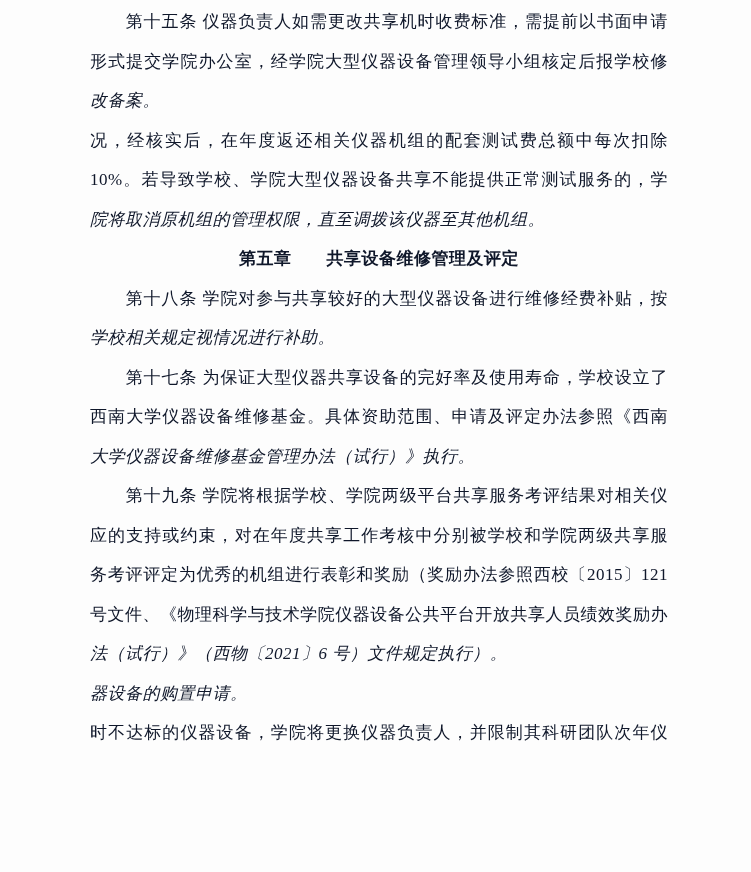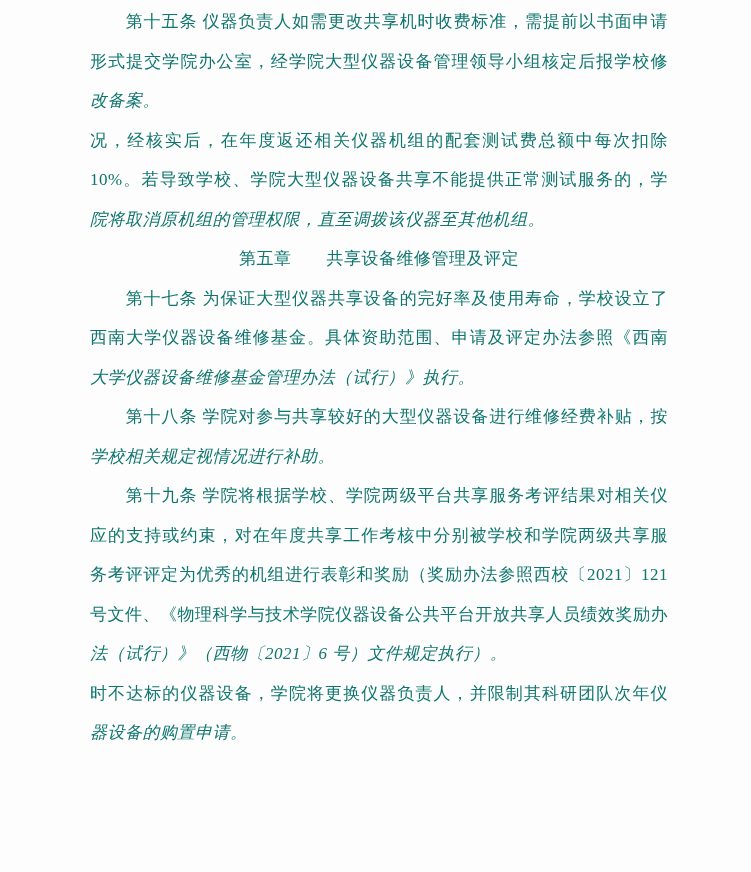--- a/index.html
+++ b/index.html
@@ -6,21 +6,21 @@
     margin: 0;
     padding: 0;
     background: #ffffff;
   }
   .page {
     position: relative;
     width: 751px;
     height: 872px;
     box-sizing: border-box;
     background: #fdfdfd;
-    color: #0f766e;
+    color: #0f172a;
     font-family: "Liberation Serif", "DejaVu Serif", serif;
     font-size: 17px;
     padding: 2px 83px 0 90px;
     overflow: hidden;
   }
   .doc-body {
     width: 578px;
   }
   .line {
     line-height: 39.5px;
@@ -34,20 +34,21 @@
   }
   .line.indent {
     text-indent: 2.1em;
   }
   .line.last {
     text-align-last: left;
     font-style: italic;
   }
   .line.heading {
     text-align-last: center;
+    font-weight: bold;
   }
 </style>
 </head>
 <body>
 
 <div class="page">
   <div class="doc-body">
       <div class="block">
         <div class="line indent">第十五条 仪器负责人如需更改共享机时收费标准，需提前以书面申请</div>
         <div class="line">形式提交学院办公室，经学院大型仪器设备管理领导小组核定后报学校修</div>
@@ -55,33 +56,33 @@
       </div>
       <div class="block">
         <div class="line">况，经核实后，在年度返还相关仪器机组的配套测试费总额中每次扣除</div>
         <div class="line">10%。若导致学校、学院大型仪器设备共享不能提供正常测试服务的，学</div>
         <div class="line last">院将取消原机组的管理权限，直至调拨该仪器至其他机组。</div>
       </div>
       <div class="block">
         <div class="line heading">第五章　　共享设备维修管理及评定</div>
       </div>
       <div class="block">
+        <div class="line indent">第十八条 学院对参与共享较好的大型仪器设备进行维修经费补贴，按</div>
+        <div class="line last">学校相关规定视情况进行补助。</div>
+      </div>
+      <div class="block">
         <div class="line indent">第十七条 为保证大型仪器共享设备的完好率及使用寿命，学校设立了</div>
         <div class="line">西南大学仪器设备维修基金。具体资助范围、申请及评定办法参照《西南</div>
         <div class="line last">大学仪器设备维修基金管理办法（试行）》执行。</div>
       </div>
       <div class="block">
-        <div class="line indent">第十八条 学院对参与共享较好的大型仪器设备进行维修经费补贴，按</div>
-        <div class="line last">学校相关规定视情况进行补助。</div>
-      </div>
-      <div class="block">
         <div class="line indent">第十九条 学院将根据学校、学院两级平台共享服务考评结果对相关仪</div>
         <div class="line">应的支持或约束，对在年度共享工作考核中分别被学校和学院两级共享服</div>
-        <div class="line">务考评评定为优秀的机组进行表彰和奖励（奖励办法参照西校〔2021〕121</div>
+        <div class="line">务考评评定为优秀的机组进行表彰和奖励（奖励办法参照西校〔2015〕121</div>
         <div class="line">号文件、《物理科学与技术学院仪器设备公共平台开放共享人员绩效奖励办</div>
         <div class="line last">法（试行）》（西物〔2021〕6 号）文件规定执行）。</div>
       </div>
       <div class="block">
+        <div class="line last">器设备的购置申请。</div>
         <div class="line">时不达标的仪器设备，学院将更换仪器负责人，并限制其科研团队次年仪</div>
-        <div class="line last">器设备的购置申请。</div>
       </div>
     </div>
 </div>
 
 </body></html>

